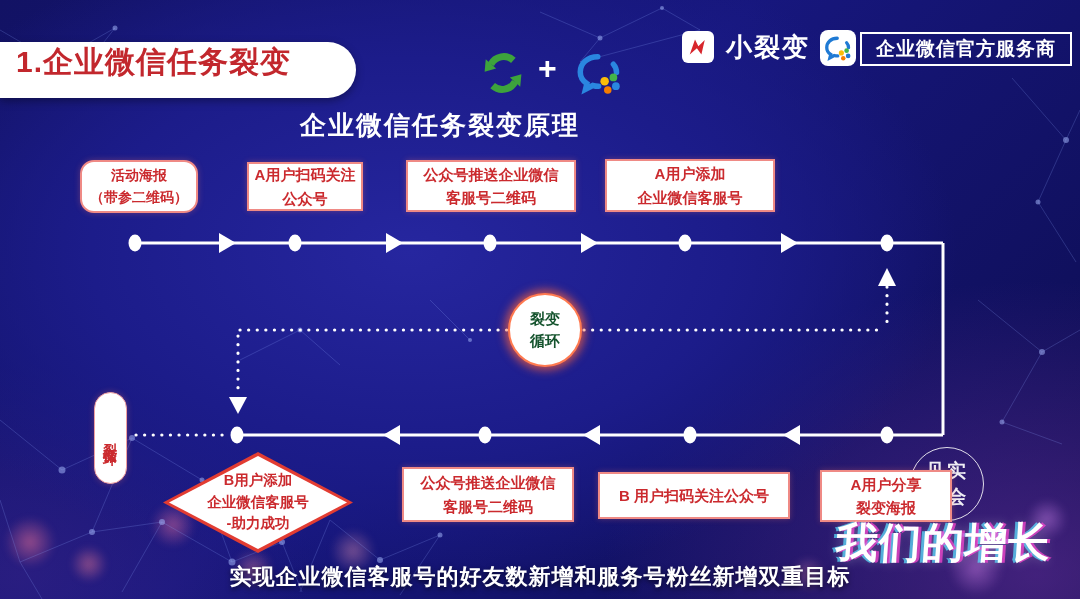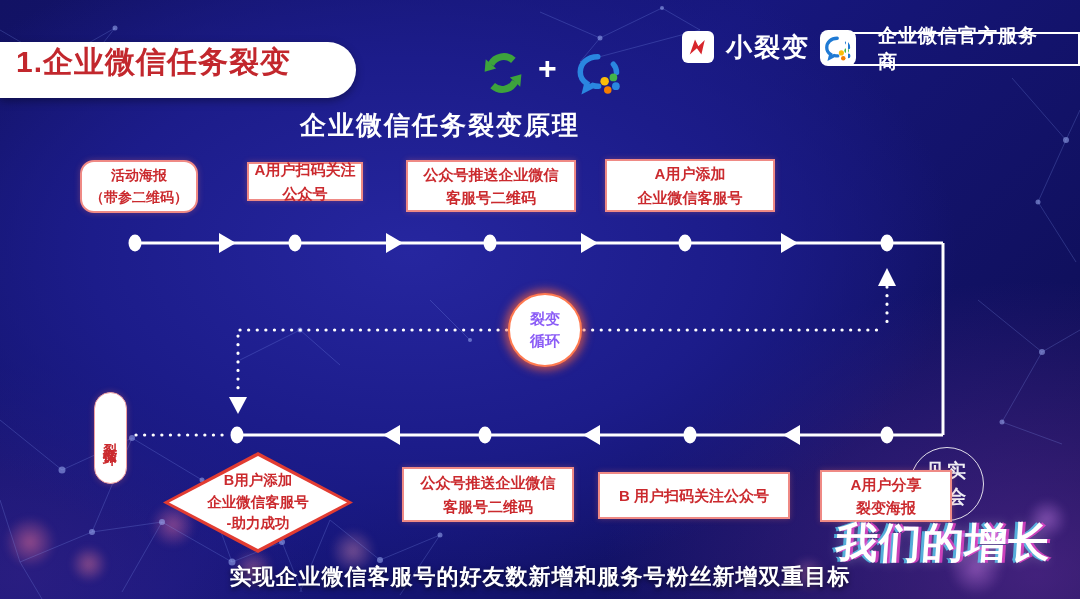--- a/index.html
+++ b/index.html
@@ -22,22 +22,22 @@
     background:#fff;border-radius:0 28px 28px 0;
     display:flex;align-items:flex-start;padding-left:16px;box-sizing:border-box;
     box-shadow:0 3px 8px rgba(0,0,0,.35);z-index:5;
   }
   .banner span{font-size:30px;font-weight:bold;color:#c2272d;letter-spacing:1px;}
   
   .brandrow{position:absolute;top:0;left:660px;right:0;height:60px;z-index:5;margin-top:20px;}
   .logo-tile{position:absolute;background:#fff;border-radius:6px;display:flex;align-items:center;justify-content:center;}
   .brand-name{position:absolute;left:66px;top:10px;font-size:26px;font-weight:bold;color:#fff;letter-spacing:2px;}
   .badge-box{
-    position:absolute;left:186px;top:12px;height:34px;box-sizing:border-box;
-    border:2px solid #fff;display:flex;align-items:center;padding:0 30px;
+    position:absolute;left:200px;top:12px;height:34px;box-sizing:border-box;
+    border:2px solid #fff;display:flex;align-items:center;padding:0 14px;
   }
   .badge-box span{font-size:19px;font-weight:bold;color:#fff;letter-spacing:1px;}
   
   .hero-icons{position:absolute;left:480px;top:48px;height:50px;z-index:4;}
   .plus{position:absolute;left:58px;top:2px;font-size:32px;font-weight:bold;color:#fff;}
   .diagram-title{
     position:absolute;left:300px;top:108px;width:490px;text-align:left;
     font-size:26px;font-weight:bold;color:#fff;letter-spacing:2px;z-index:4;
   }
   
@@ -54,21 +54,21 @@
     filter:drop-shadow(0 0 4px rgba(255,90,60,.85));}
   .d-inner{position:absolute;inset:4px 6px;background:#fff;
     clip-path:polygon(50% 0,100% 50%,50% 100%,0 50%);}
   .d-text{position:absolute;inset:0;display:flex;align-items:center;justify-content:center;
     text-align:center;color:#cb2a2e;font-weight:bold;font-size:15px;line-height:1.5;white-space:pre-line;}
   .loop-circle{
     position:absolute;left:508px;top:293px;width:74px;height:74px;border-radius:50%;
     background:#fff;border:2px solid #ff7a50;box-sizing:border-box;
     box-shadow:0 0 10px 3px rgba(255,100,60,.75);
     display:flex;align-items:center;justify-content:center;text-align:center;
-    color:#8b5cf6;font-weight:bold;font-size:15px;line-height:1.45;white-space:pre-line;z-index:4;
+    color:#14532d;font-weight:bold;font-size:15px;line-height:1.45;white-space:pre-line;z-index:4;
   }
   .loop-pill{
     position:absolute;left:94px;top:392px;width:33px;height:92px;border-radius:17px;
     background:#fff;border:1px solid #f0a0a0;box-sizing:border-box;
     display:flex;align-items:center;justify-content:center;
     color:#cb2a2e;font-weight:bold;font-size:14px;
     writing-mode:vertical-lr;letter-spacing:3px;z-index:3;
     box-shadow:0 0 6px rgba(255,120,100,.3);
   }
   
@@ -218,21 +218,21 @@
       <polygon points="800,425 783,435 800,445"></polygon>
       <polygon points="600,425 583,435 600,445"></polygon>
       <polygon points="400,425 383,435 400,445"></polygon>
       <polygon points="229,397 247,397 238,414"></polygon>
       <polygon points="878,286 896,286 887,268"></polygon>
     </g>
   </svg>
 
   <div class="box rounded" style="left:80px;top:160px;width:118px;height:53px;">活动海报
 （带参二维码）</div>
-  <div class="box" style="left:247px;top:162px;width:116px;height:39px;">A用户扫码关注
+  <div class="box" style="left:247px;top:162px;width:116px;height:49px;">A用户扫码关注
 公众号</div>
   <div class="box" style="left:406px;top:160px;width:170px;height:52px;">公众号推送企业微信
 客服号二维码</div>
   <div class="box" style="left:605px;top:159px;width:170px;height:53px;">A用户添加
 企业微信客服号</div>
 
 
   <div class="loop-circle">裂变
 循环</div>
   <div class="loop-pill">裂变循环</div>

